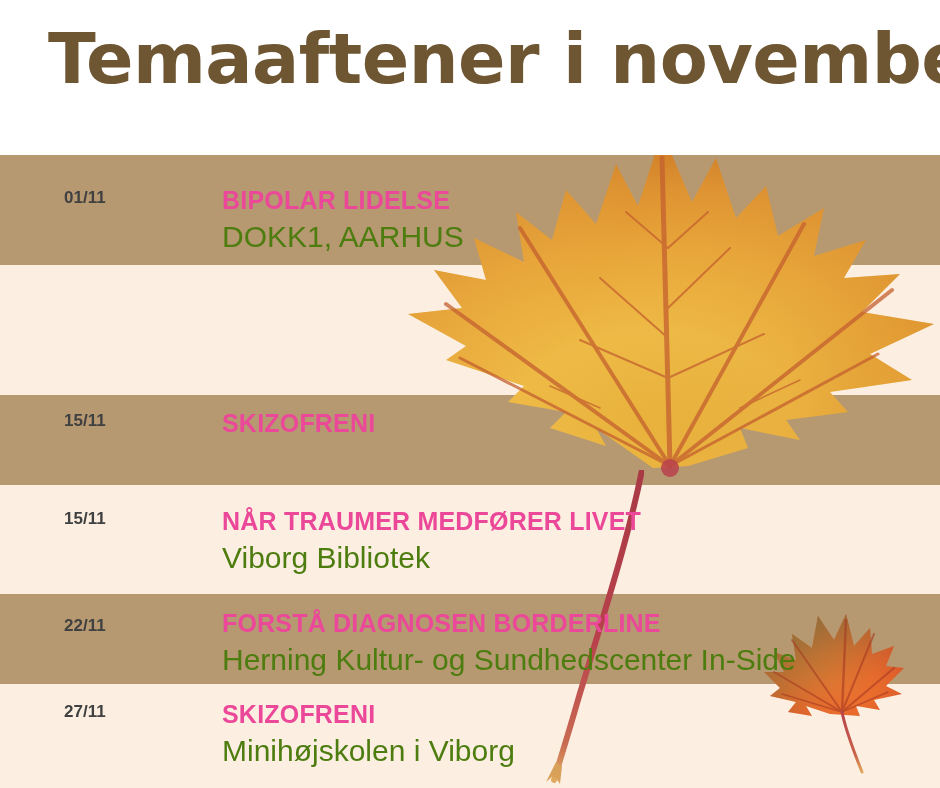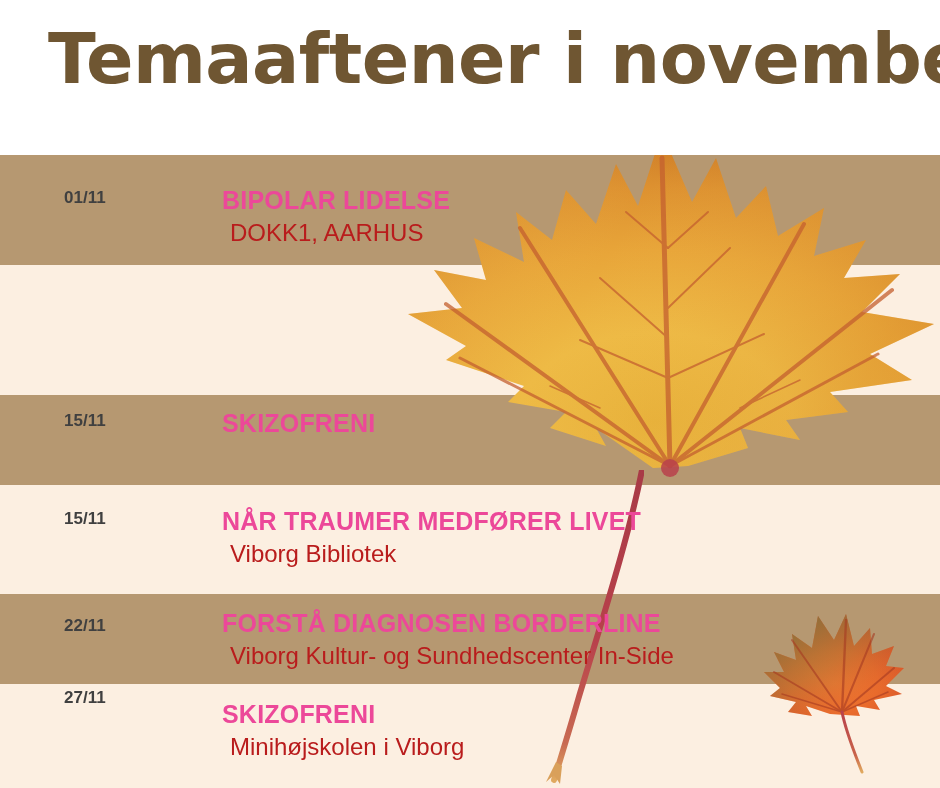--- a/index.html
+++ b/index.html
@@ -107,27 +107,26 @@
   }
   .row-title {
     font-size: 25px;
     font-weight: 700;
     color: #ec4899;
     line-height: 1.22;
     letter-spacing: 0.2px;
     font-family: "Liberation Sans", sans-serif;
   }
   .row-venue {
-    font-size: 24px;
+    font-size: 30px;
     font-weight: 400;
-    color: #b91c1c;
+    color: #4d7c0f;
     line-height: 1.25;
     margin-top: 2px;
     font-family: "Liberation Sans", sans-serif;
-    margin-left: 8px;
   }
 </style>
 </head>
 <body>
 
 <div id="poster">
 
   <div class="stripe tan" style="top:155px;height:110px;"></div>
   <div class="stripe cream" style="top:265px;height:130px;"></div>
   <div class="stripe tan" style="top:395px;height:90px;"></div>
@@ -278,26 +277,26 @@
       <div class="row-body" style="top:21px;">
         <div class="row-title">NÅR TRAUMER MEDFØRER LIVET</div>
         <div class="row-venue">Viborg Bibliotek</div>
       </div>
     </div>
 
     <div class="row" style="top:594px;height:90px;">
       <div class="row-date" style="top:22px;">22/11</div>
       <div class="row-body" style="top:14px;">
         <div class="row-title">FORSTÅ DIAGNOSEN BORDERLINE</div>
-        <div class="row-venue">Viborg Kultur- og Sundhedscenter In-Side</div>
+        <div class="row-venue">Herning Kultur- og Sundhedscenter In-Side</div>
       </div>
     </div>
 
     <div class="row" style="top:684px;height:104px;">
-      <div class="row-date" style="top:4px;">27/11</div>
+      <div class="row-date" style="top:18px;">27/11</div>
       <div class="row-body" style="top:15px;">
         <div class="row-title">SKIZOFRENI</div>
         <div class="row-venue">Minihøjskolen i Viborg</div>
       </div>
     </div>
 
   </div>
 </div>
 
 </body></html>

